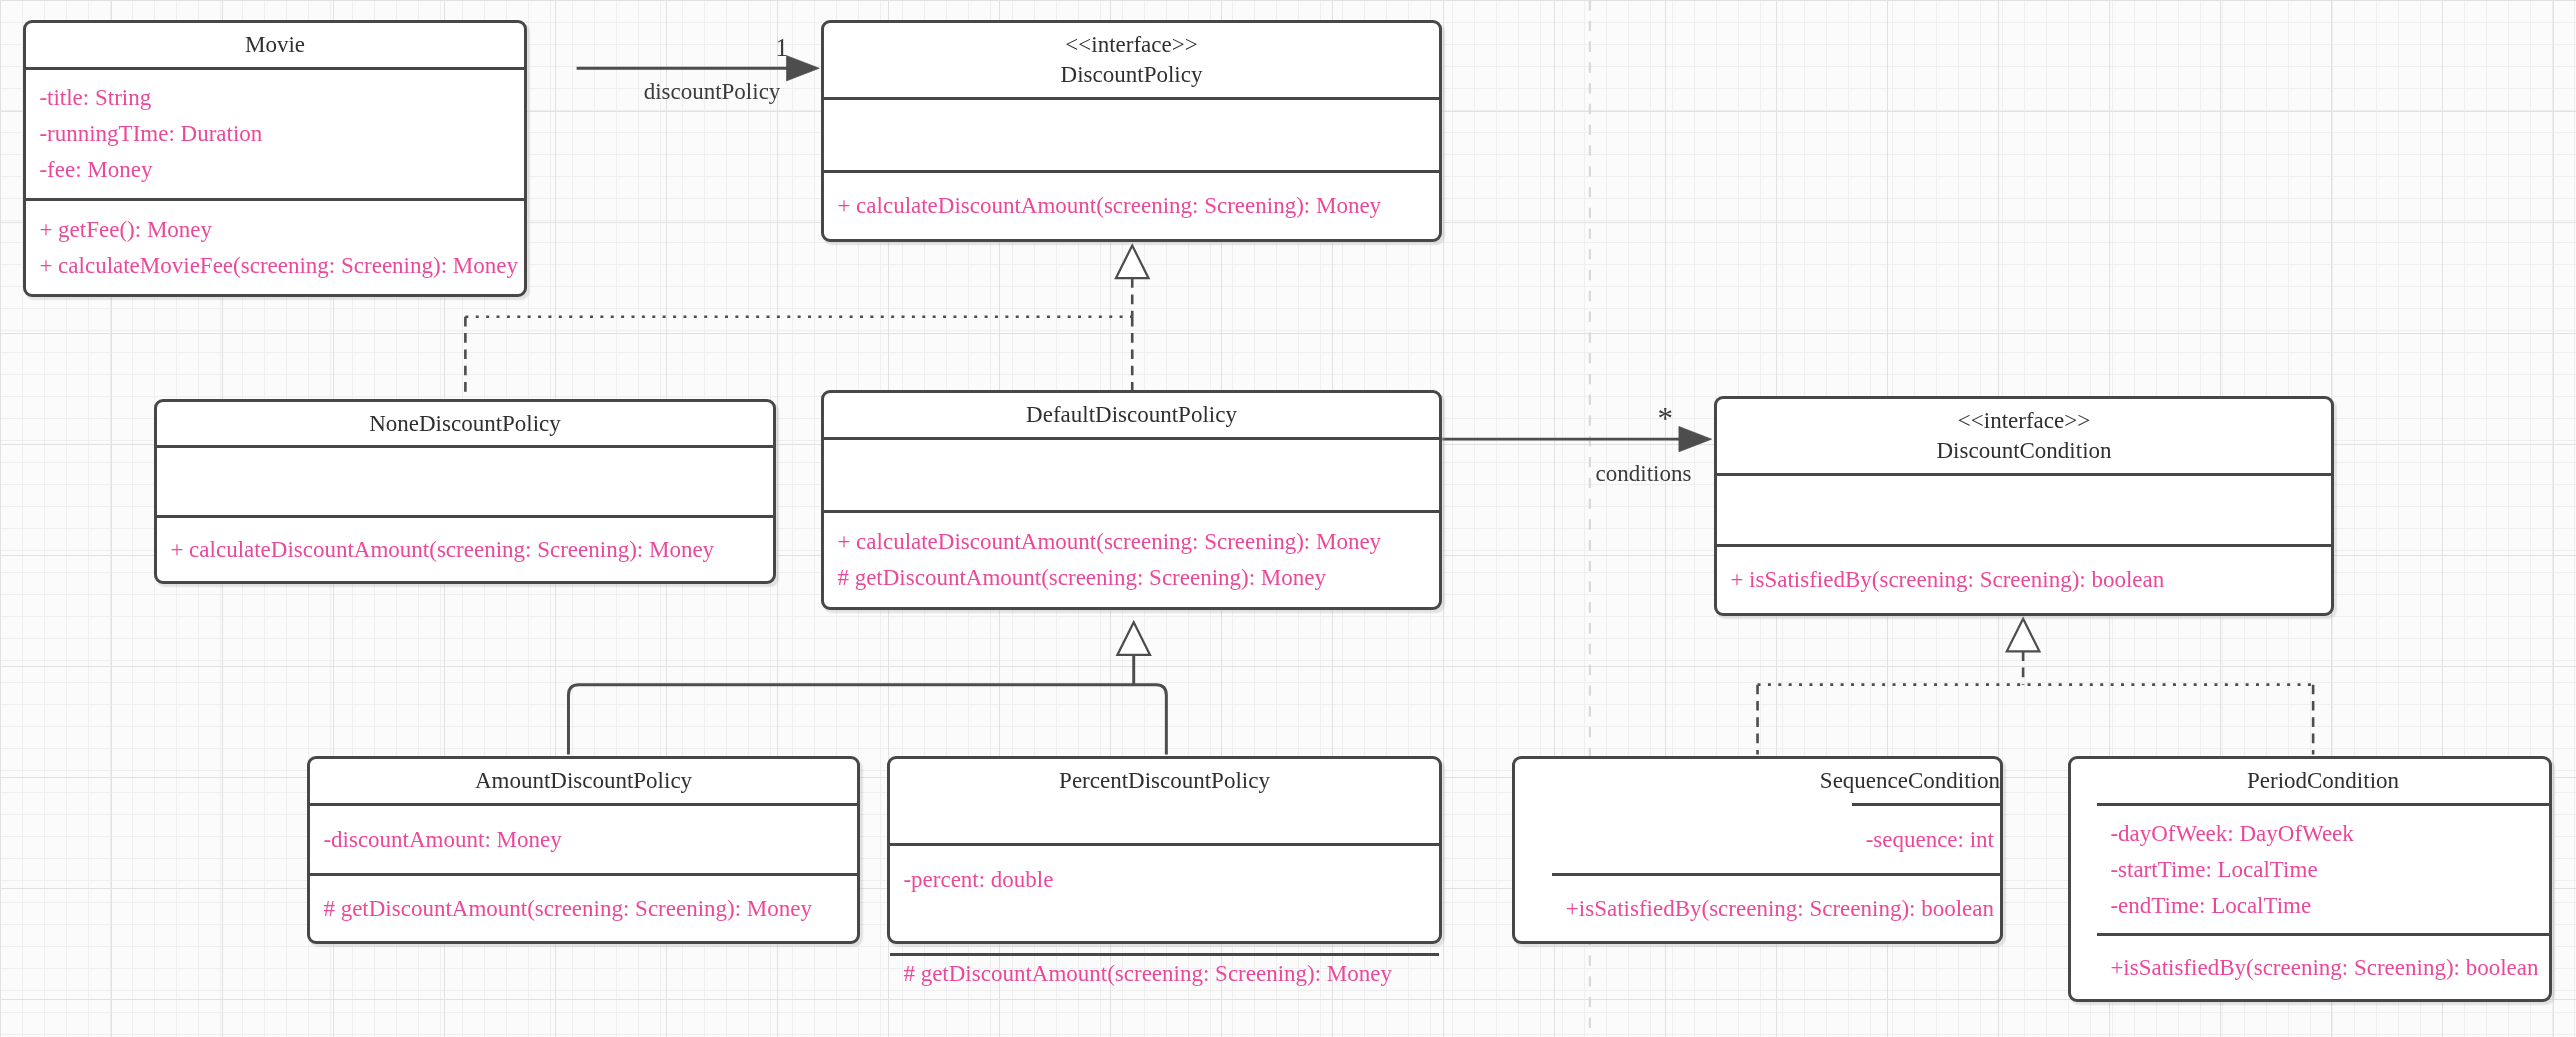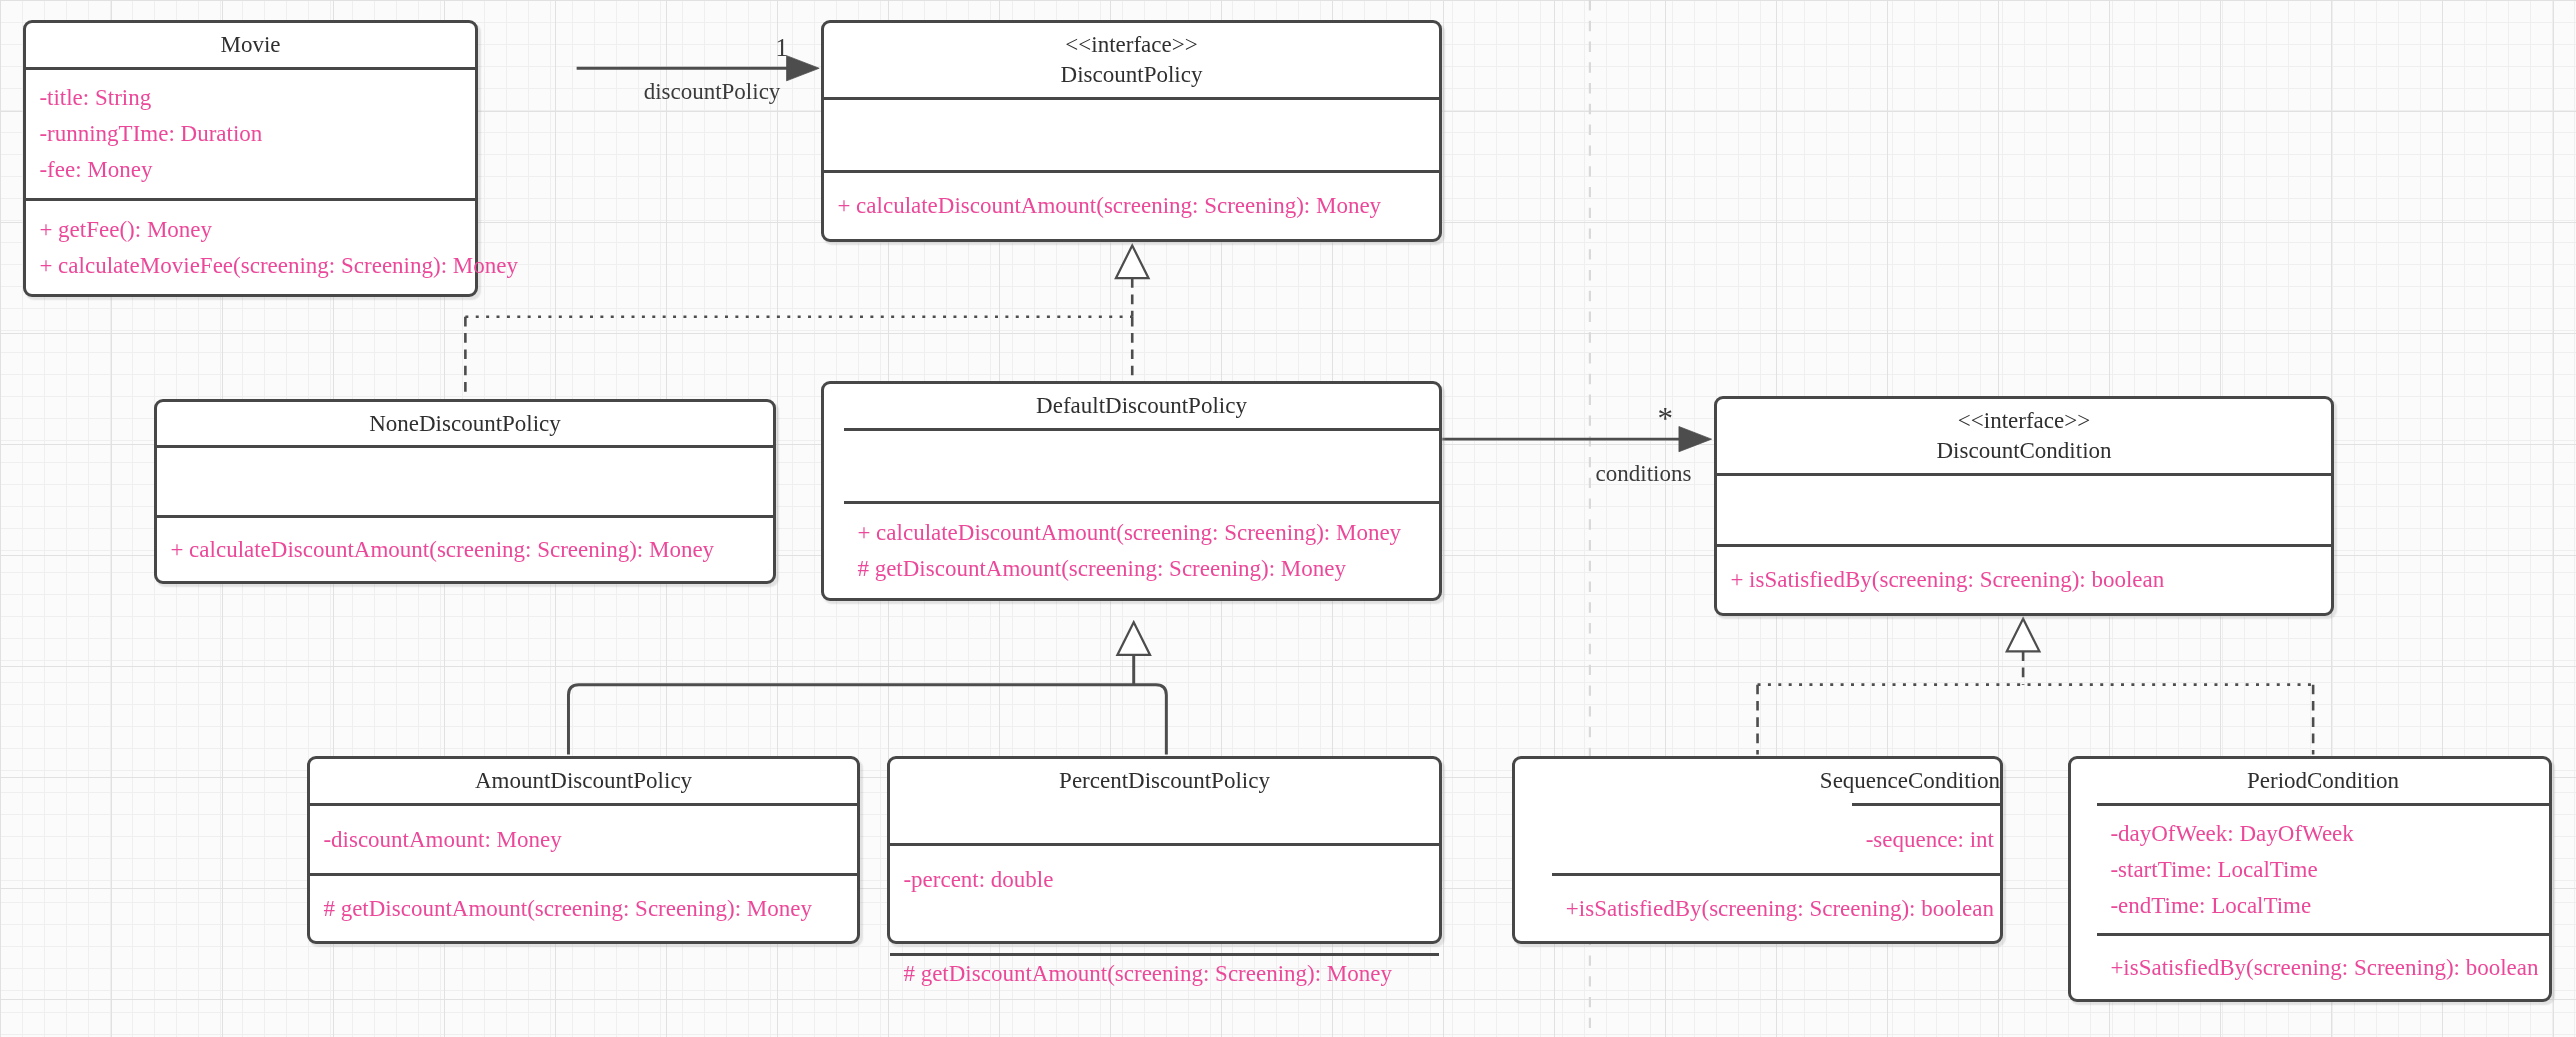--- a/index.html
+++ b/index.html
@@ -84,21 +84,21 @@
       <line x1="2369" y1="923" x2="2369" y2="1017" stroke-width="3.5" stroke-dasharray="13 9"></line>
       <line x1="3118" y1="923" x2="3118" y2="1017" stroke-width="3.5" stroke-dasharray="13 9"></line>
     </g>
   </svg>
 
   <div class="elabel" style="left:732px;top:34px;width:56px;text-align:right;font-size:25px;">1</div>
   <div class="elabel" style="left:608px;top:79px;width:208px;text-align:center;">discountPolicy</div>
   <div class="elabel" style="left:1617px;top:401px;width:56px;text-align:right;font-size:31px;">*</div>
   <div class="elabel" style="left:1562px;top:461px;width:163px;text-align:center;">conditions</div>
 
-  <div class="cls" style="left:23px;top:20px;width:455px;height:277px;">
+  <div class="cls" style="left:23px;top:20px;width:504px;height:277px;">
     <div class="t" style="height:44px;">
       <div>Movie</div>
     </div>
     <div class="a" style="height:131px;">
       <div class="ln">-title: String</div>
       <div class="ln">-runningTIme: Duration</div>
       <div class="ln">-fee: Money</div>
     </div>
     <div class="m">
       <div class="ln">+ getFee(): Money</div>
@@ -120,21 +120,21 @@
   <div class="cls" style="left:154px;top:399px;width:622px;height:185px;">
     <div class="t" style="height:43px;">
       <div>NoneDiscountPolicy</div>
     </div>
     <div class="a" style="height:70px;"></div>
     <div class="m">
       <div class="ln">+ calculateDiscountAmount(screening: Screening): Money</div>
     </div>
   </div>
 
-  <div class="cls" style="left:821px;top:381px;width:621px;height:220px;padding-left:20px;">
+  <div class="cls" style="left:821px;top:390px;width:621px;height:220px;">
     <div class="t" style="height:44px;">
       <div>DefaultDiscountPolicy</div>
     </div>
     <div class="a" style="height:73px;"></div>
     <div class="m">
       <div class="ln">+ calculateDiscountAmount(screening: Screening): Money</div>
       <div class="ln"># getDiscountAmount(screening: Screening): Money</div>
     </div>
   </div>
 

